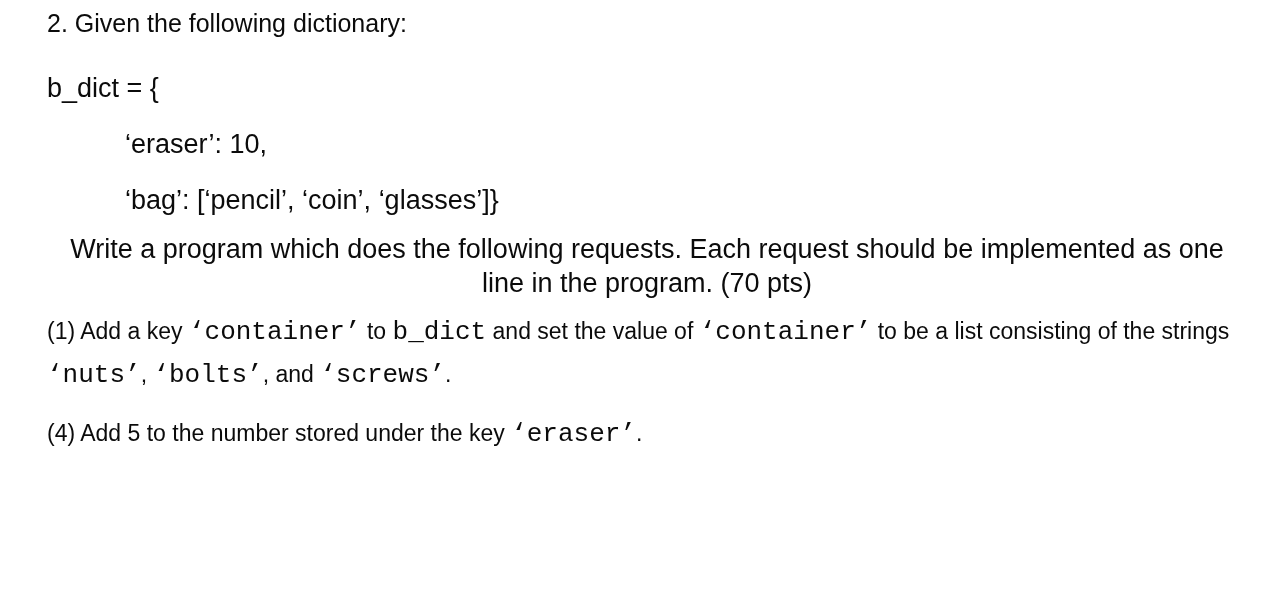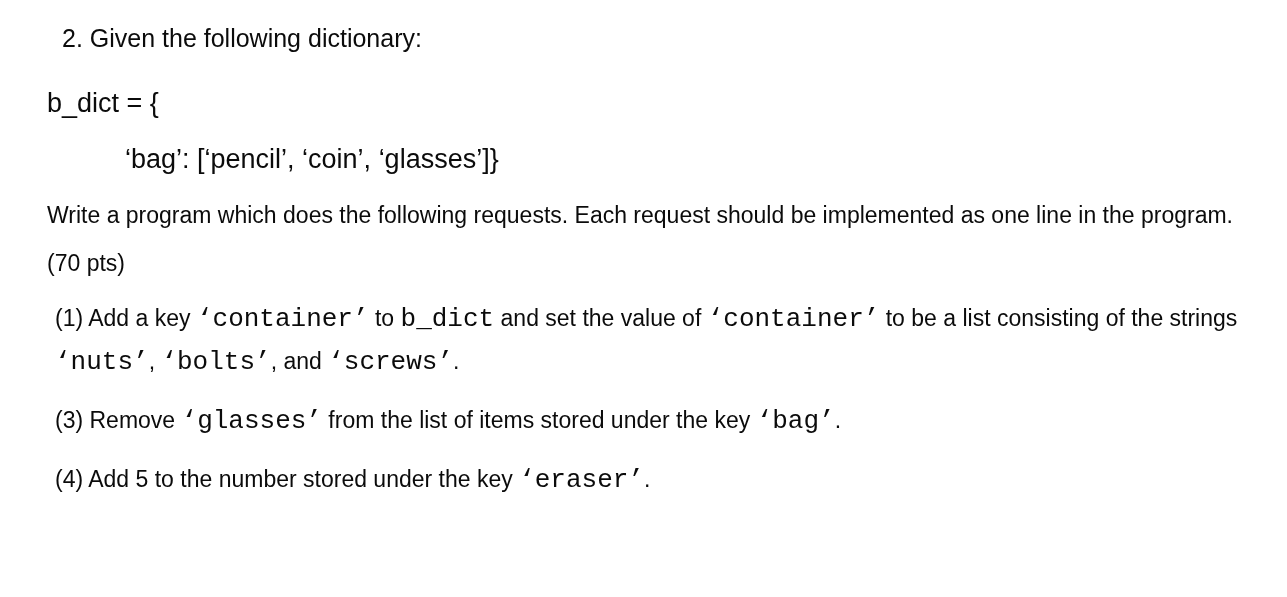--- a/index.html
+++ b/index.html
@@ -11,44 +11,45 @@
     width: 1287px;
     height: 597px;
     overflow: hidden;
     color: #0b0b0b;
     font-family: "Liberation Sans", sans-serif;
   }
   main.page {
     padding: 6px 40px 0 47px;
   }
   .heading {
-    margin: 15px;
+    margin: 0;
     font-size: 25px;
     line-height: 34px;
   }
   .code-block {
     margin-top: 20px;
   }
   .code-line {
     font-family: Liberation Sans, sans-serif;
     font-size: 27px;
     line-height: 56px;
     white-space: pre;
   }
   .code-line.indent {
     padding-left: 78px;
   }
   .para {
     margin: 4px 0 0 0;
-    font-size: 23px;
-    line-height: 48px;
+    font-size: 27px;
+    line-height: 34px;
     max-width: 1200px;
+    text-align: center;
   }
   .item {
-    margin: 16px 0 0 8px;
+    margin: 16px 0 0 0;
     font-size: 23px;
     line-height: 42px;
     max-width: 1205px;
   }
   .item.first {
     margin-top: 10px;
   }
   .mono {
     font-family: "Liberation Mono", "DejaVu Sans Mono", monospace;
     font-size: 26px;
@@ -56,25 +57,25 @@
 </style>
 </head>
 <body>
 
 <main class="page">
 
   <p class="heading">2. Given the following dictionary:</p>
 
   <div class="code-block">
     <div class="code-line">b_dict = {</div>
+    <div class="code-line indent">‘eraser’: 10,</div>
     <div class="code-line indent">‘bag’: [‘pencil’, ‘coin’, ‘glasses’]}</div>
   </div>
 
   <p class="para">Write a program which does the following requests. Each request should be implemented as one line in the program. (70 pts)</p>
 
   <p class="item first"><span>(1) Add a key </span><span class="mono">‘container’</span><span> to </span><span class="mono">b_dict</span><span> and set the value of </span><span class="mono">‘container’</span><span> to be a list consisting of the strings </span><span class="mono">‘nuts’</span><span>, </span><span class="mono">‘bolts’</span><span>, and </span><span class="mono">‘screws’</span><span>.</span></p>
 
 
-  <p class="item"><span>(3) Remove </span><span class="mono">‘glasses’</span><span> from the list of items stored under the key </span><span class="mono">‘bag’</span><span>.</span></p>
 
   <p class="item"><span>(4) Add 5 to the number stored under the key </span><span class="mono">‘eraser’</span><span>.</span></p>
 
 </main>
 
 </body></html>

